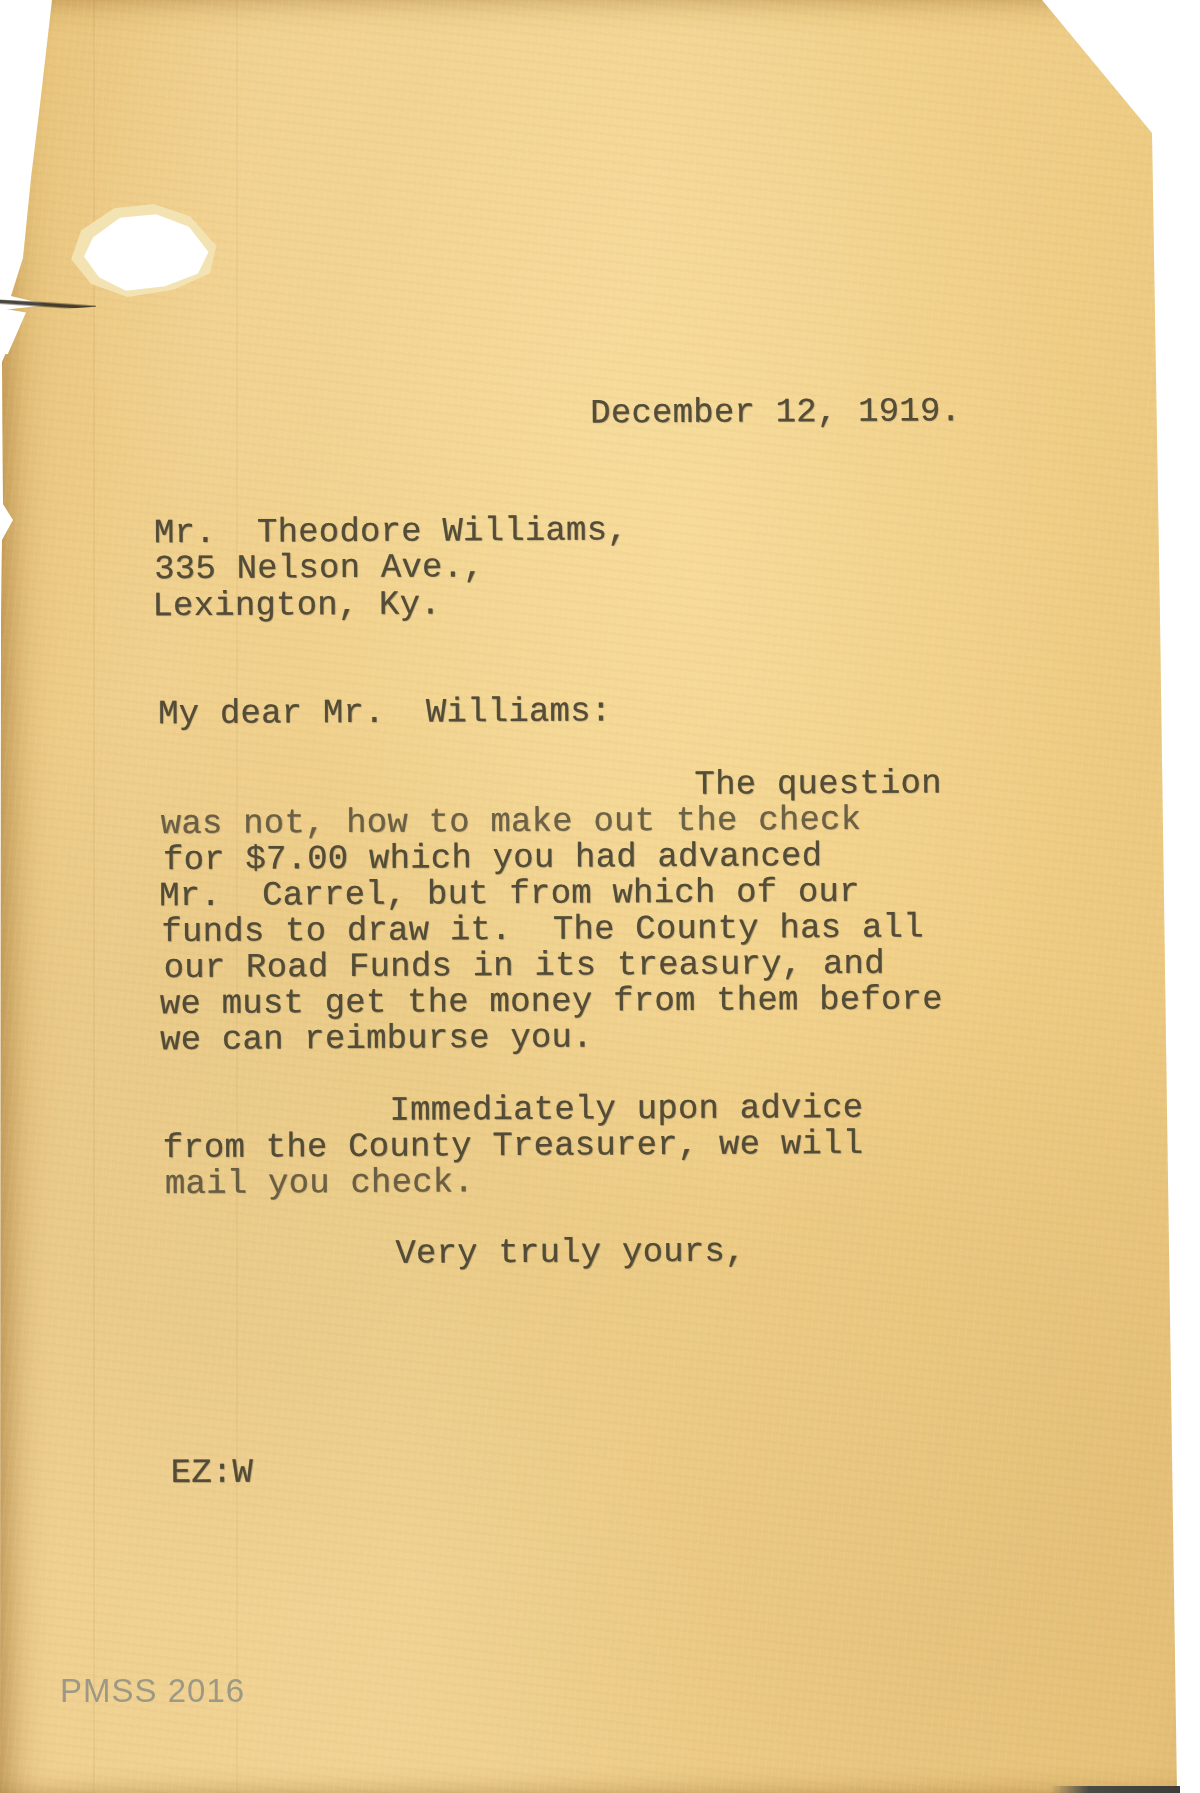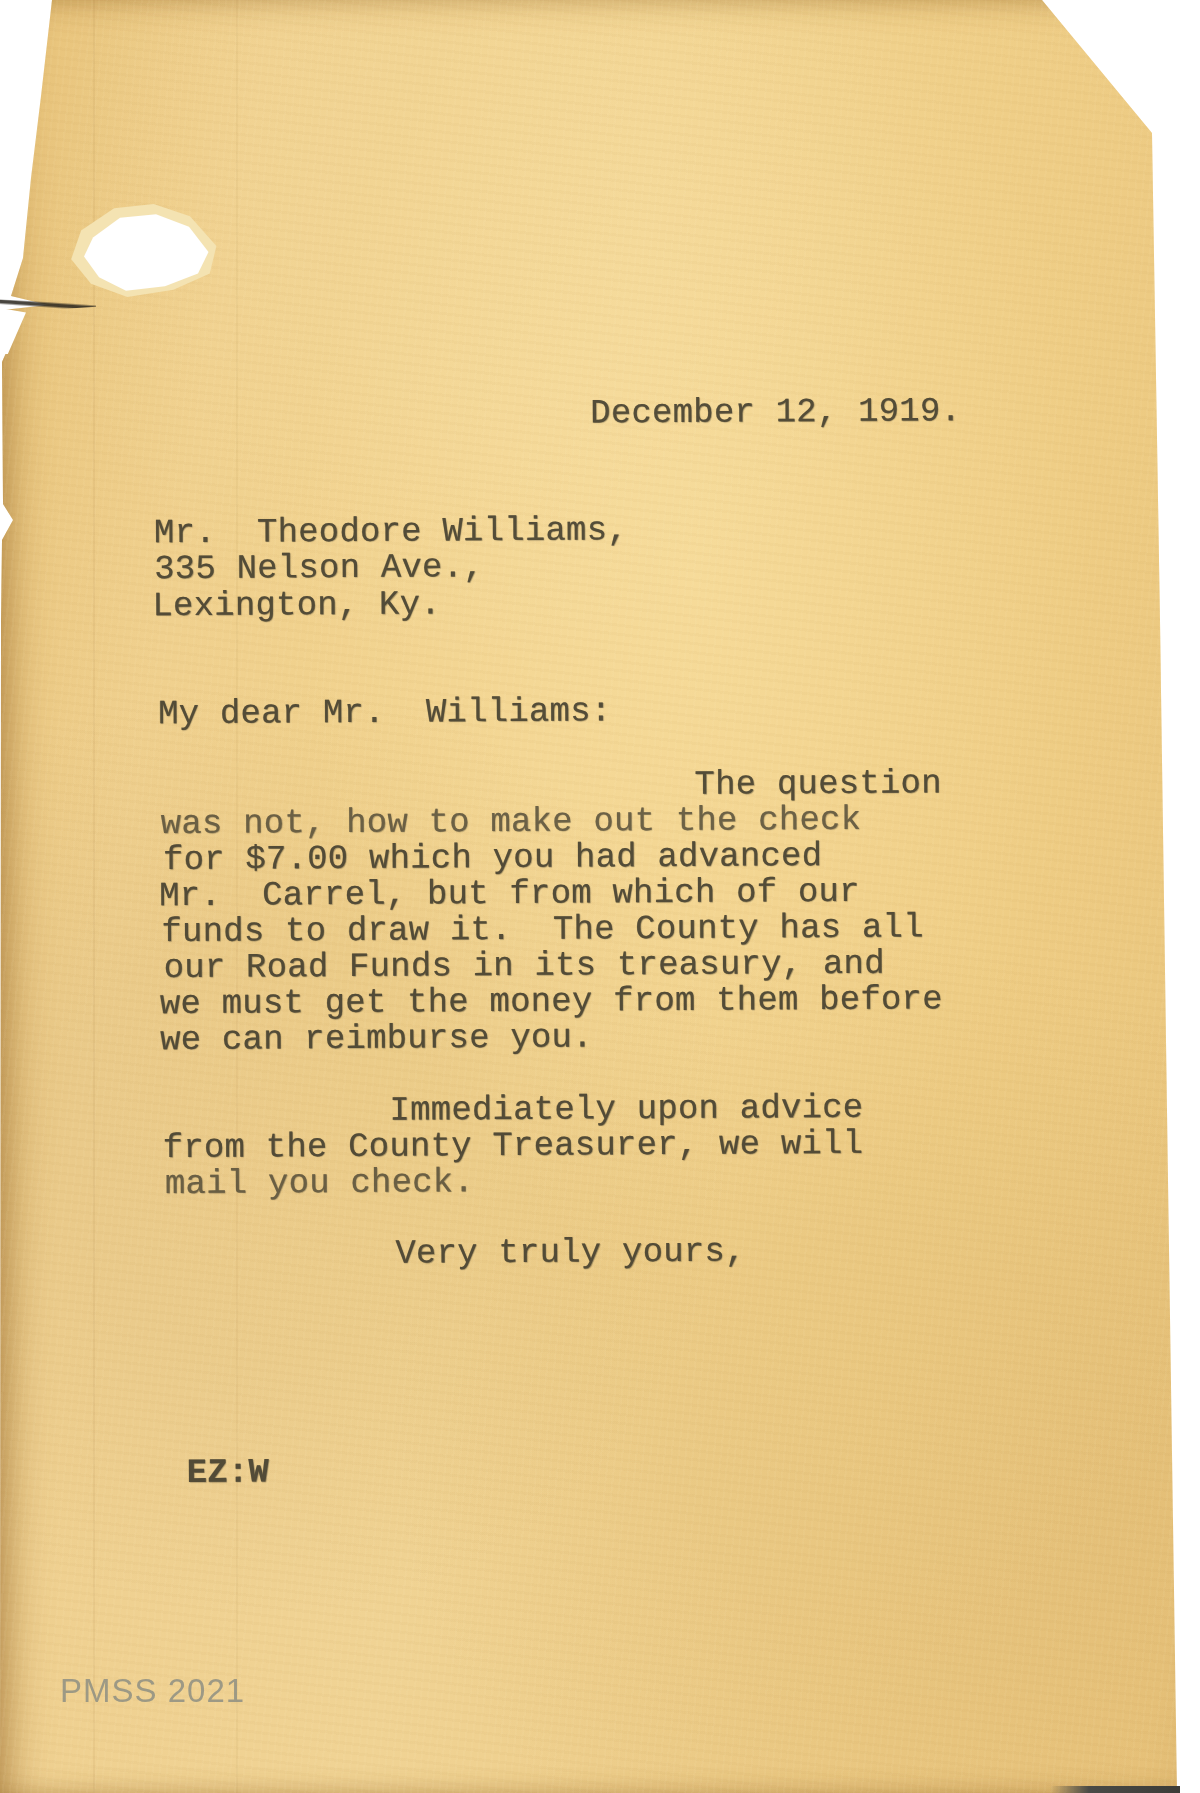--- a/index.html
+++ b/index.html
@@ -122,16 +122,16 @@
   <div class="ln" style="left:162px;top:950px;">our Road Funds in its treasury, and</div>
   <div class="ln" style="left:158px;top:986px;">we must get the money from them before</div>
   <div class="ln" style="left:158px;top:1022px;">we can reimburse you.</div>
 
   <div class="ln" style="left:387px;top:1094px;">Immediately upon advice</div>
   <div class="ln" style="left:160px;top:1130px;">from the County Treasurer, we will</div>
   <div class="ln faint" style="left:162px;top:1166px;">mail you check.</div>
 
   <div class="ln" style="left:392px;top:1237px;">Very truly yours,</div>
 
-  <div class="ln" style="left:182px;top:1455px;font-weight:bold;">EZ:W</div>
+  <div class="ln" style="left:166px;top:1455px;">EZ:W</div>
 </div>
 
-<div class="watermark">PMSS 2021</div>
+<div class="watermark">PMSS 2016</div>
 
 </body></html>

